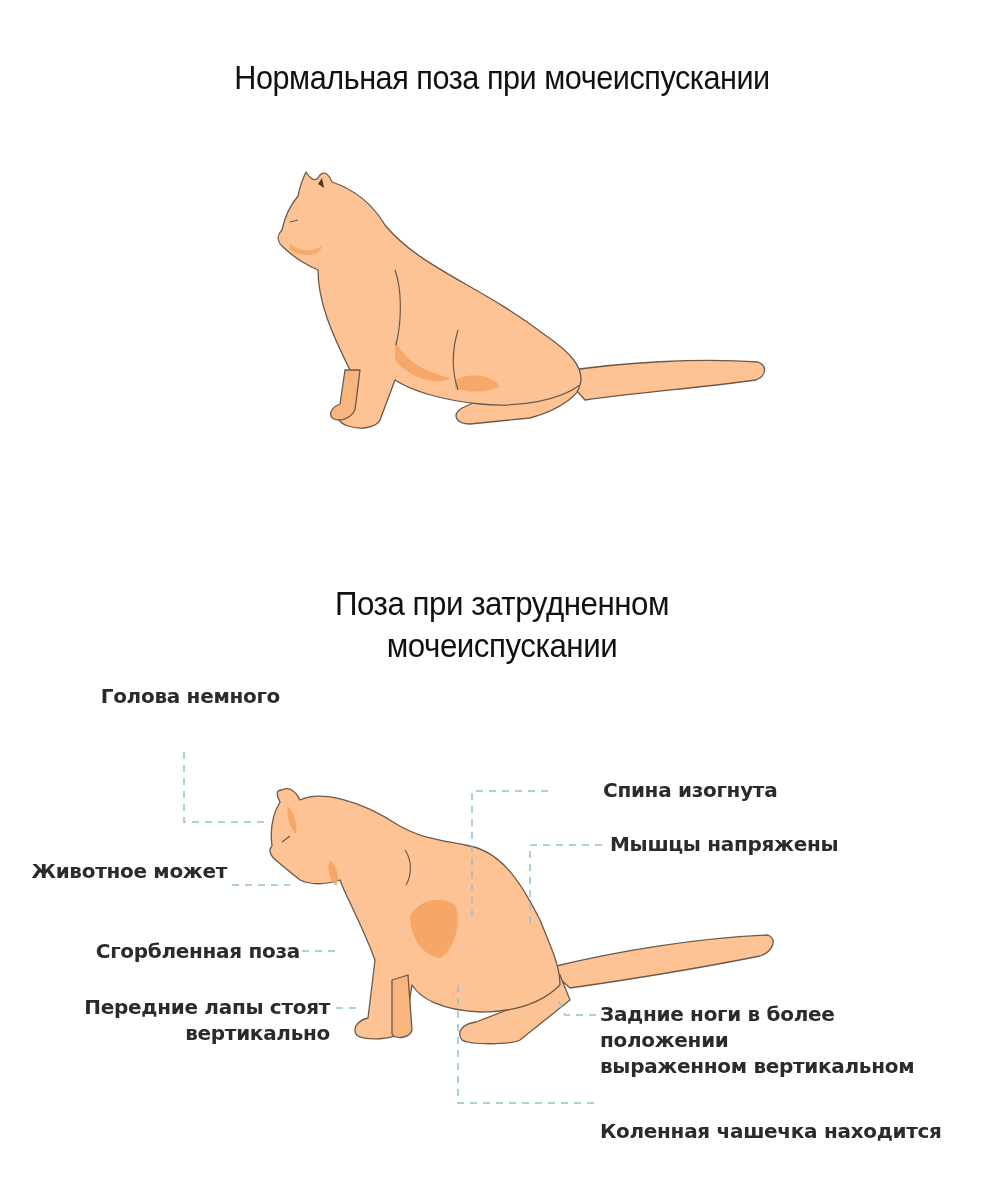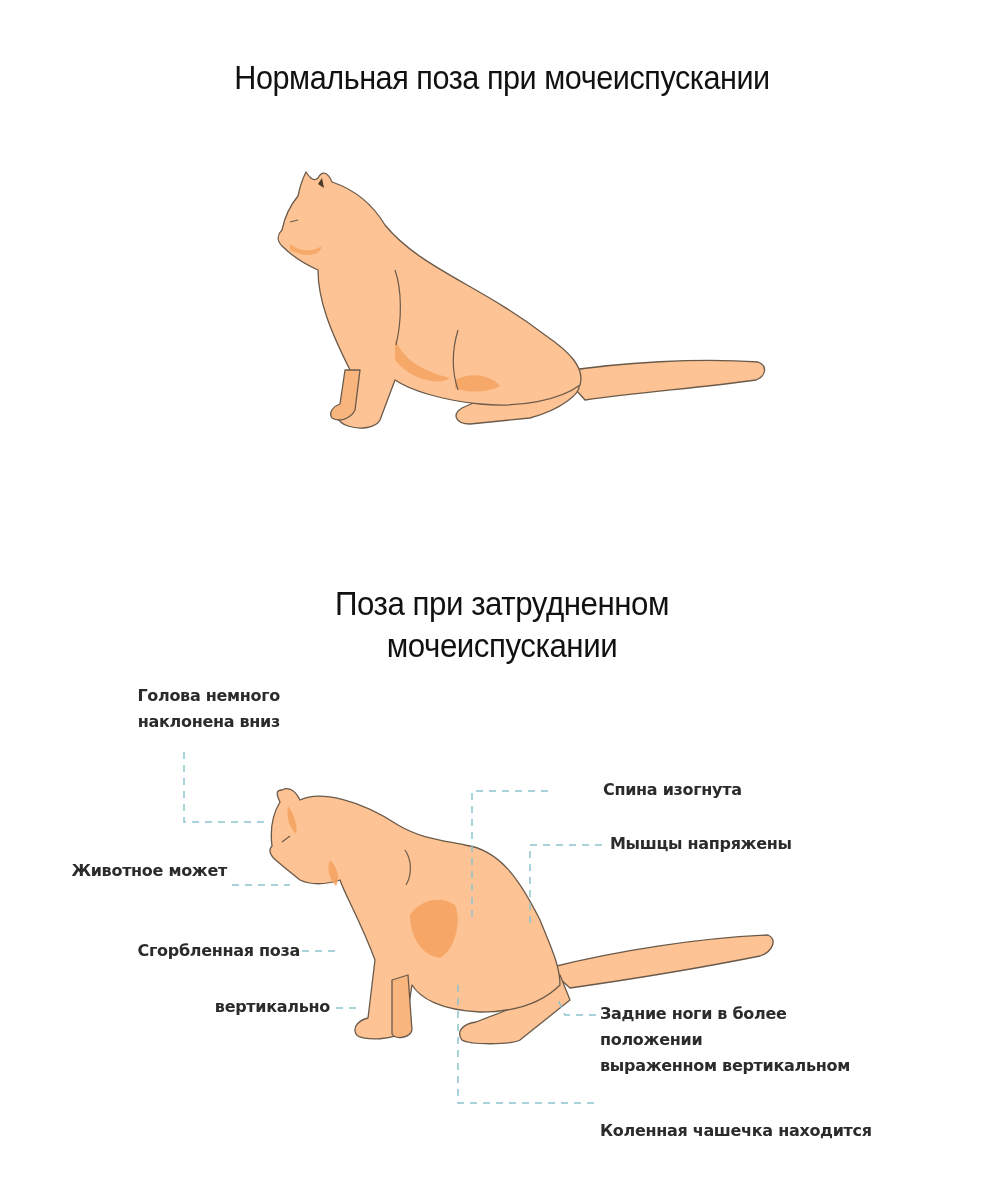--- a/index.html
+++ b/index.html
@@ -6,21 +6,21 @@
   body { width: 1004px; height: 1200px; position: relative; overflow: hidden; }
   .title {
     position: absolute; left: 0; width: 1004px; text-align: center;
     font-family: "Liberation Sans", sans-serif; color: #111;
     font-size: 34px; letter-spacing: -0.5px; line-height: 42px;
   }
   .t1 { top: 56px; transform: scaleX(0.9); }
   .t2 { top: 582px; transform: scaleX(0.92); }
   .label {
     position: absolute; font-family: "DejaVu Sans", sans-serif; font-weight: bold;
-    font-size: 16px; color: #2b2b2b; line-height: 26px; letter-spacing: -0.3px;
+    font-size: 20px; color: #2b2b2b; line-height: 26px; letter-spacing: -0.3px;
     white-space: nowrap;
   }
   .right { text-align: right; }
   svg { position: absolute; left: 0; top: 0; }
 </style>
 </head>
 <body>
 
 <div class="title t1">Нормальная поза при мочеиспускании</div>
 <div class="title t2">
@@ -80,32 +80,32 @@
     <path d="M336 1008 L358 1008"></path>
     <path d="M548 791 L472 791 L472 920"></path>
     <path d="M602 845 L530 845 L530 925"></path>
     <path d="M596 1015 L565 1015 L558 1000"></path>
     <path d="M594 1103 L458 1103 L458 985"></path>
   </g>
 </svg>
 
 <div class="label right" style="left:60px; top:683px; width:220px;">
   <div>Голова немного</div>
-  <div>наклонена вниз</div>
 </div>
 
 <div class="label right" style="left:0px; top:858px; width:227px;">
   <div>Животное может</div>
 </div>
 
 <div class="label right" style="left:40px; top:938px; width:260px;">
   <div>Сгорбленная поза</div>
 </div>
 
 <div class="label right" style="left:20px; top:994px; width:310px;">
+  <div>Передние лапы стоят</div>
   <div>вертикально</div>
 </div>
 
 <div class="label" style="left:556px; top:777px;margin-left:47px;">
   <div>Спина изогнута</div>
 </div>
 
 <div class="label" style="left:610px; top:831px;text-align:right;">
   <div>Мышцы напряжены</div>
 </div>

